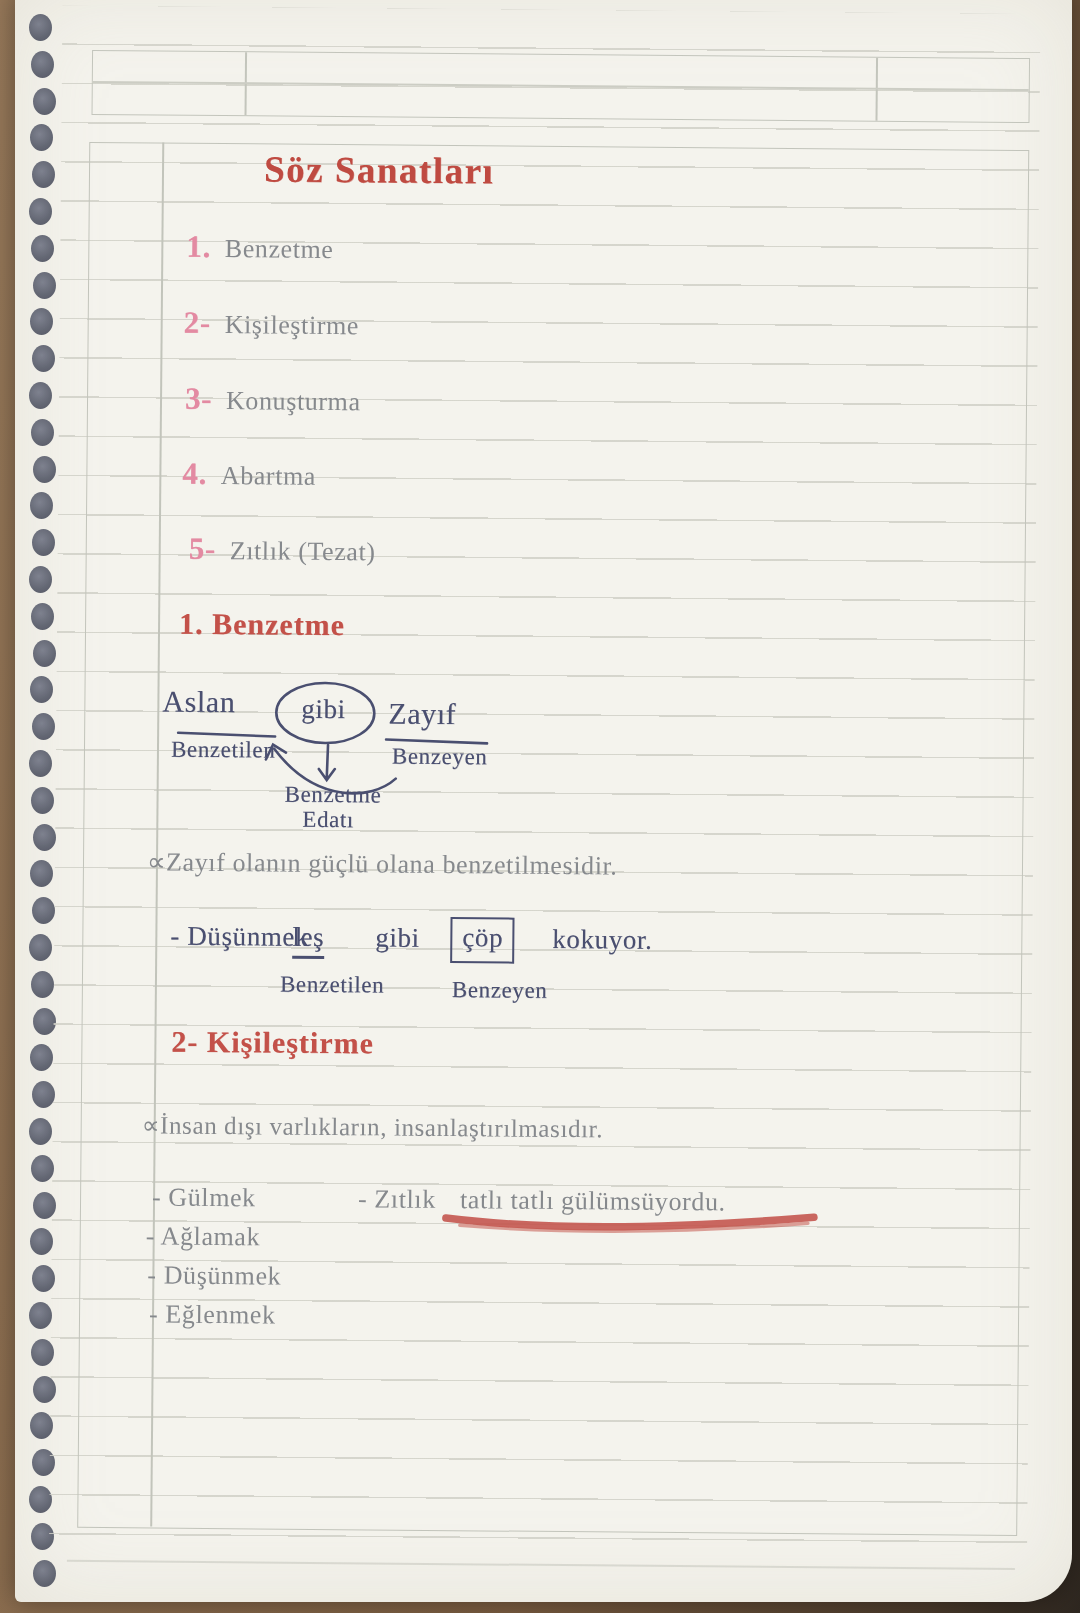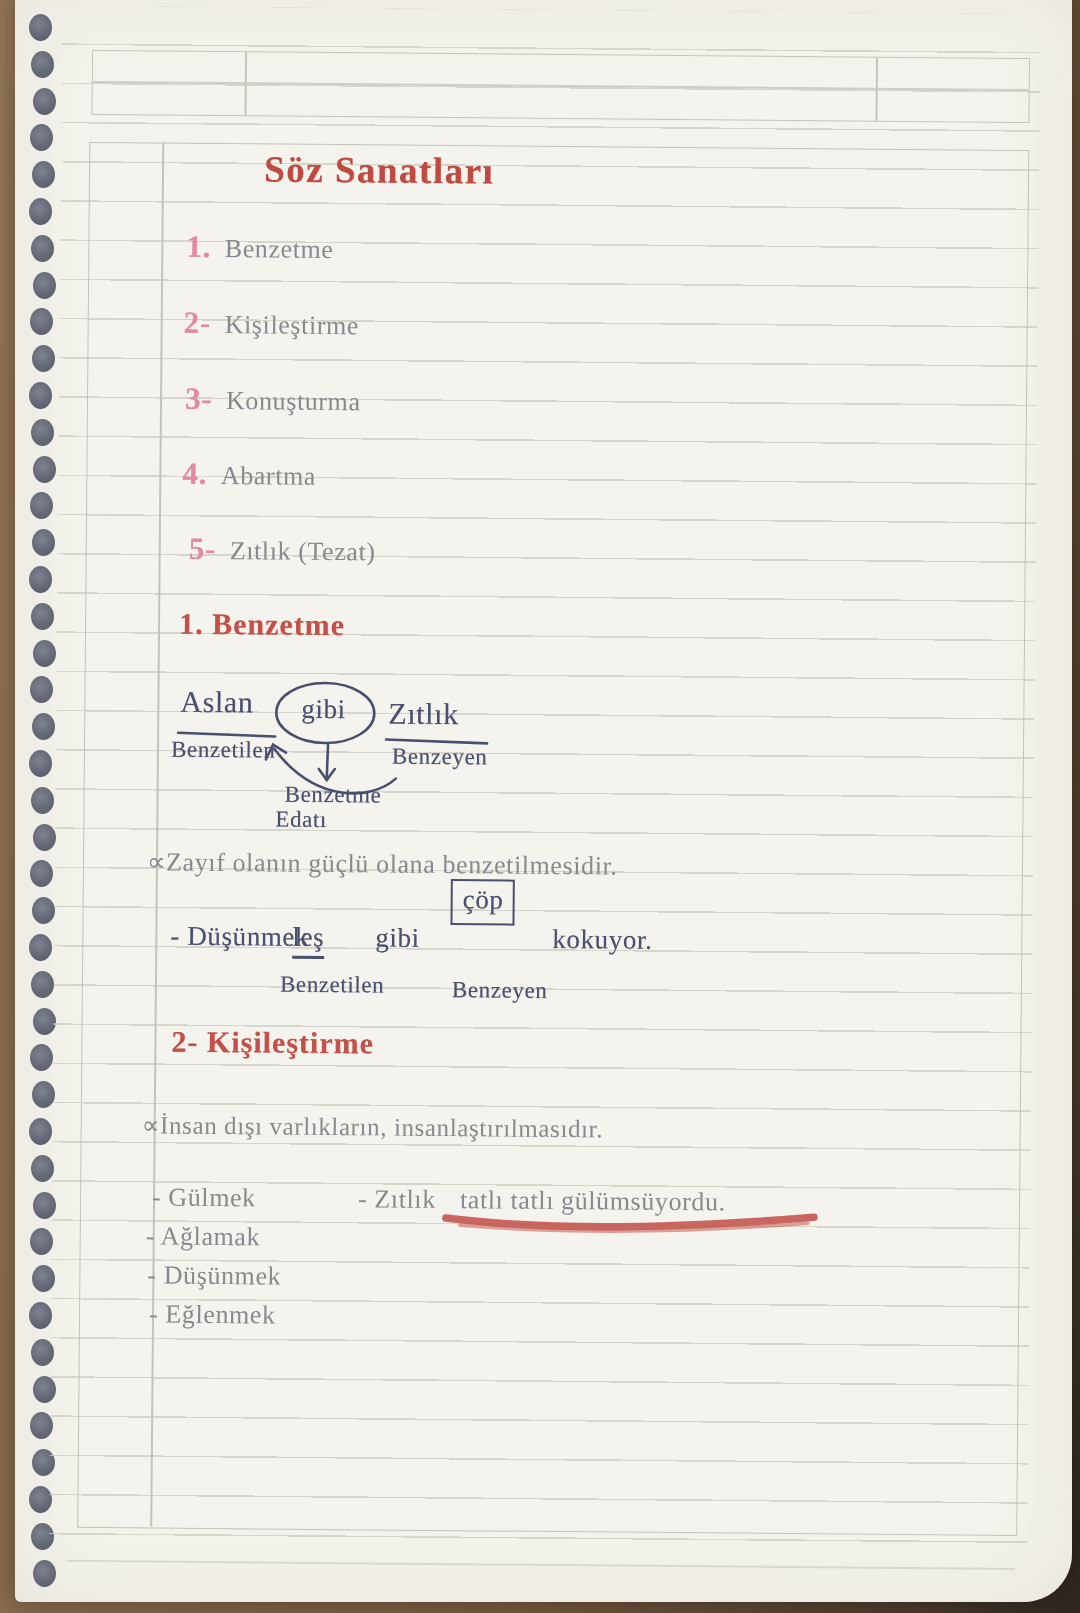--- a/index.html
+++ b/index.html
@@ -129,44 +129,44 @@
     </div>
     <div class="hw" style="left:186px; top:455px;">
       <span class="num">4.</span><span class="toc-label">Abartma</span>
     </div>
     <div class="hw" style="left:193px; top:530px;">
       <span class="num">5-</span><span class="toc-label">Zıtlık (Tezat)</span>
     </div>
 
     <div class="hw red-heading" style="left:184px; top:606px;">1. Benzetme</div>
 
-    <div class="hw ink dword" style="left:186px; top:684px;text-align:center;">Aslan</div>
+    <div class="hw ink dword" style="left:168px; top:684px;text-align:center;">Aslan</div>
     <div class="hw ink" style="left:307px; top:692px; font-size:27px;">gibi</div>
-    <div class="hw ink dword" style="left:394px; top:694px;">Zıtlık</div>
+    <div class="hw ink dword" style="left:394px; top:694px;">Zayıf</div>
     <div class="hw ink dlabel" style="left:177px; top:736px;">Benzetilen</div>
     <div class="hw ink dlabel" style="left:398px; top:741px;">Benzeyen</div>
     <div class="hw ink dlabel" style="left:291px; top:780px;">Benzetme</div>
-    <div class="hw ink dlabel" style="left:282px; top:805px;">Edatı</div>
+    <div class="hw ink dlabel" style="left:309px; top:805px;">Edatı</div>
 
     <svg style="left:150px; top:640px;" width="400" height="200" viewBox="0 0 400 200">
       <g fill="none" stroke="#4a4f70" stroke-width="2.6" stroke-linecap="round">
         <ellipse cx="181" cy="71" rx="49" ry="30"></ellipse>
         <path d="M 34 92 L 131 95"></path>
         <path d="M 242 97 L 343 100"></path>
         <path d="M 184 103 L 183 136 M 175 127 L 183 138 L 191 127"></path>
         <path d="M 252 136 C 228 158 172 162 130 107 M 122 118 L 129 103 L 142 111"></path>
       </g>
     </svg>
 
     <div class="hw pencil" style="left:154px; top:846px;">∝Zayıf olanın güçlü olana benzetilmesidir.</div>
 
     <div class="hw ink exword" style="left:178px; top:920px;">- Düşünmek</div>
     <div class="hw ink exword u-ink" style="left:300px; top:920px;">leş</div>
     <div class="hw ink exword" style="left:383px; top:920px;">gibi</div>
-    <div class="hw ink exword boxed" style="left:458px; top:876px;padding-left:10px;">çöp</div>
+    <div class="hw ink exword boxed" style="left:458px; top:914px;padding-left:10px;">çöp</div>
     <div class="hw ink exword" style="left:560px; top:920px;">kokuyor.</div>
     <div class="hw ink dlabel" style="left:288px; top:970px;">Benzetilen</div>
     <div class="hw ink dlabel" style="left:460px; top:974px;">Benzeyen</div>
 
     <div class="hw red-heading" style="left:180px; top:1024px;">2- Kişileştirme</div>
     <div class="hw pencil" style="left:151px; top:1110px; font-size:25px;">∝İnsan dışı varlıkların, insanlaştırılmasıdır.</div>
 
     <div class="hw pencil" style="left:162px; top:1182px;">- Gülmek</div>
     <div class="hw pencil" style="left:156px; top:1221px;">- Ağlamak</div>
     <div class="hw pencil" style="left:158px; top:1260px;">- Düşünmek</div>

